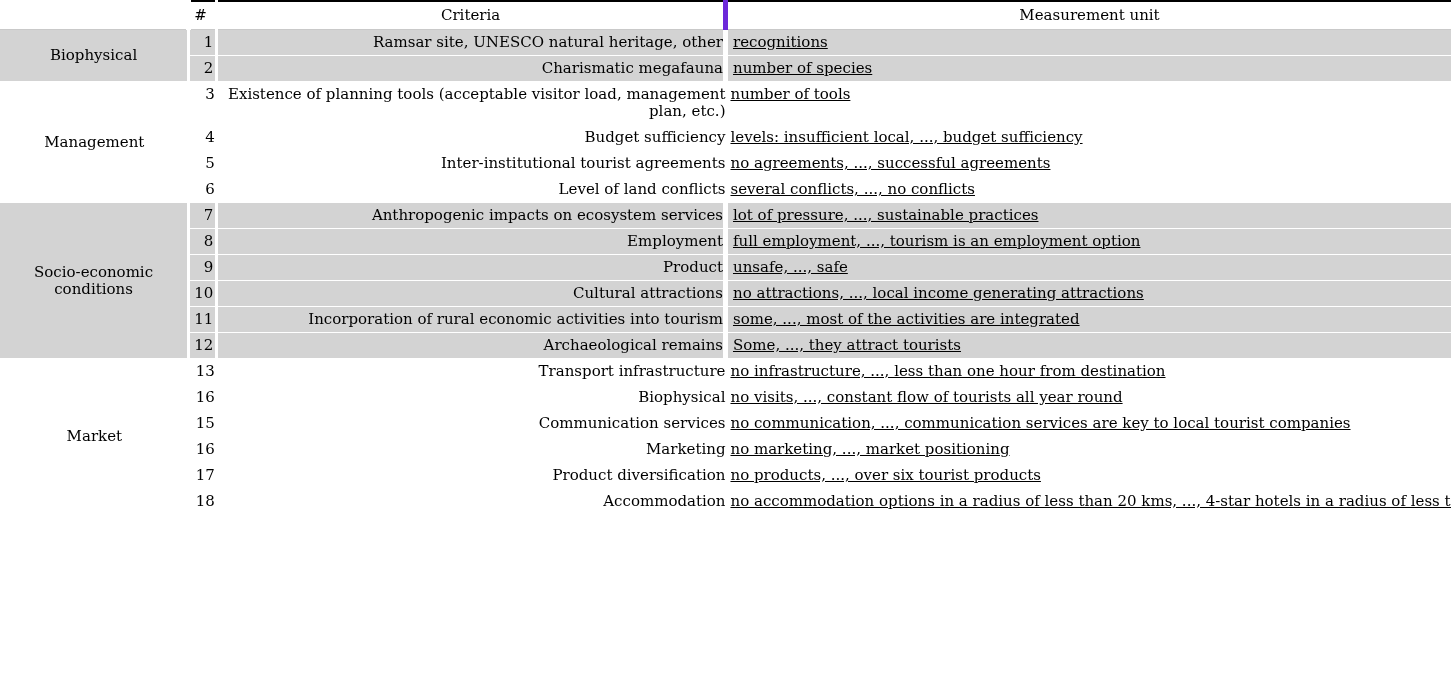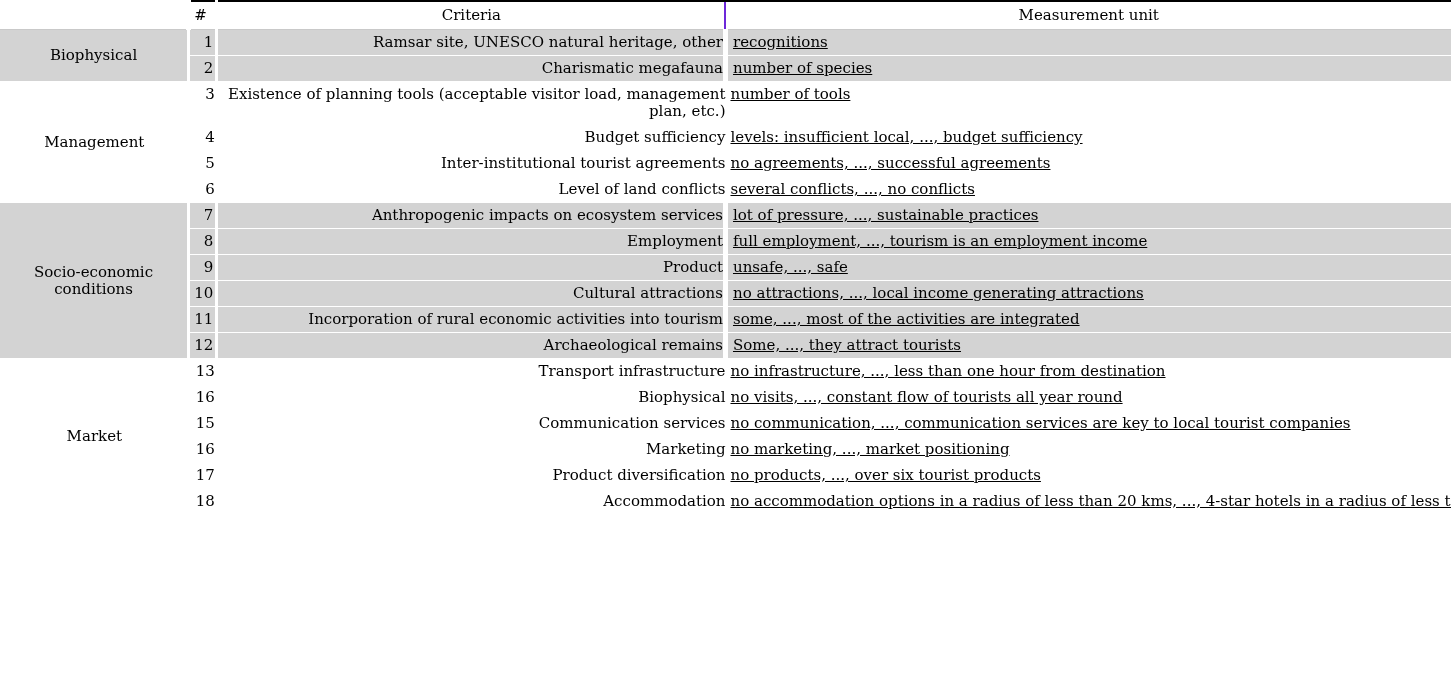--- a/index.html
+++ b/index.html
@@ -54,21 +54,21 @@
   thead th.h-num {
     text-align: left;
     padding-left: 3px;
   }
   thead th.h-crit  { text-align: center; margin-top: 30px; }
   thead th.h-unit  { text-align: center; }
 
   
   thead th.h-num   { border-left: 5px solid #ffffff; }
   thead th.h-crit  { border-left: 3px solid #ffffff; }
-  thead th.h-unit  { border-left: 2px solid #6d28d9; }
+  thead th.h-unit  { border-left: 5px solid #6d28d9; }
 
   
   tbody td {
     font-size: 15px;
     line-height: 17px;
     padding: 4px 0 4px 0;
     vertical-align: top;
     background: #ffffff;
   }
 
@@ -169,21 +169,21 @@
         </tr>
         <tr class="shaded">
           <td class="cat-cell shaded" rowspan="6">Socio-economic conditions</td>
           <td class="num-cell">7</td>
           <td class="crit-cell">Anthropogenic impacts on ecosystem services</td>
           <td class="unit-cell">lot of pressure, ..., sustainable practices</td>
         </tr>
         <tr class="shaded">
           <td class="num-cell">8</td>
           <td class="crit-cell">Employment</td>
-          <td class="unit-cell">full employment, ..., tourism is an employment income</td>
+          <td class="unit-cell">full employment, ..., tourism is an employment option</td>
         </tr>
         <tr class="shaded">
           <td class="num-cell">9</td>
           <td class="crit-cell">Product</td>
           <td class="unit-cell">unsafe, ..., safe</td>
         </tr>
         <tr class="shaded">
           <td class="num-cell">10</td>
           <td class="crit-cell">Cultural attractions</td>
           <td class="unit-cell">no attractions, ..., local income generating attractions</td>

